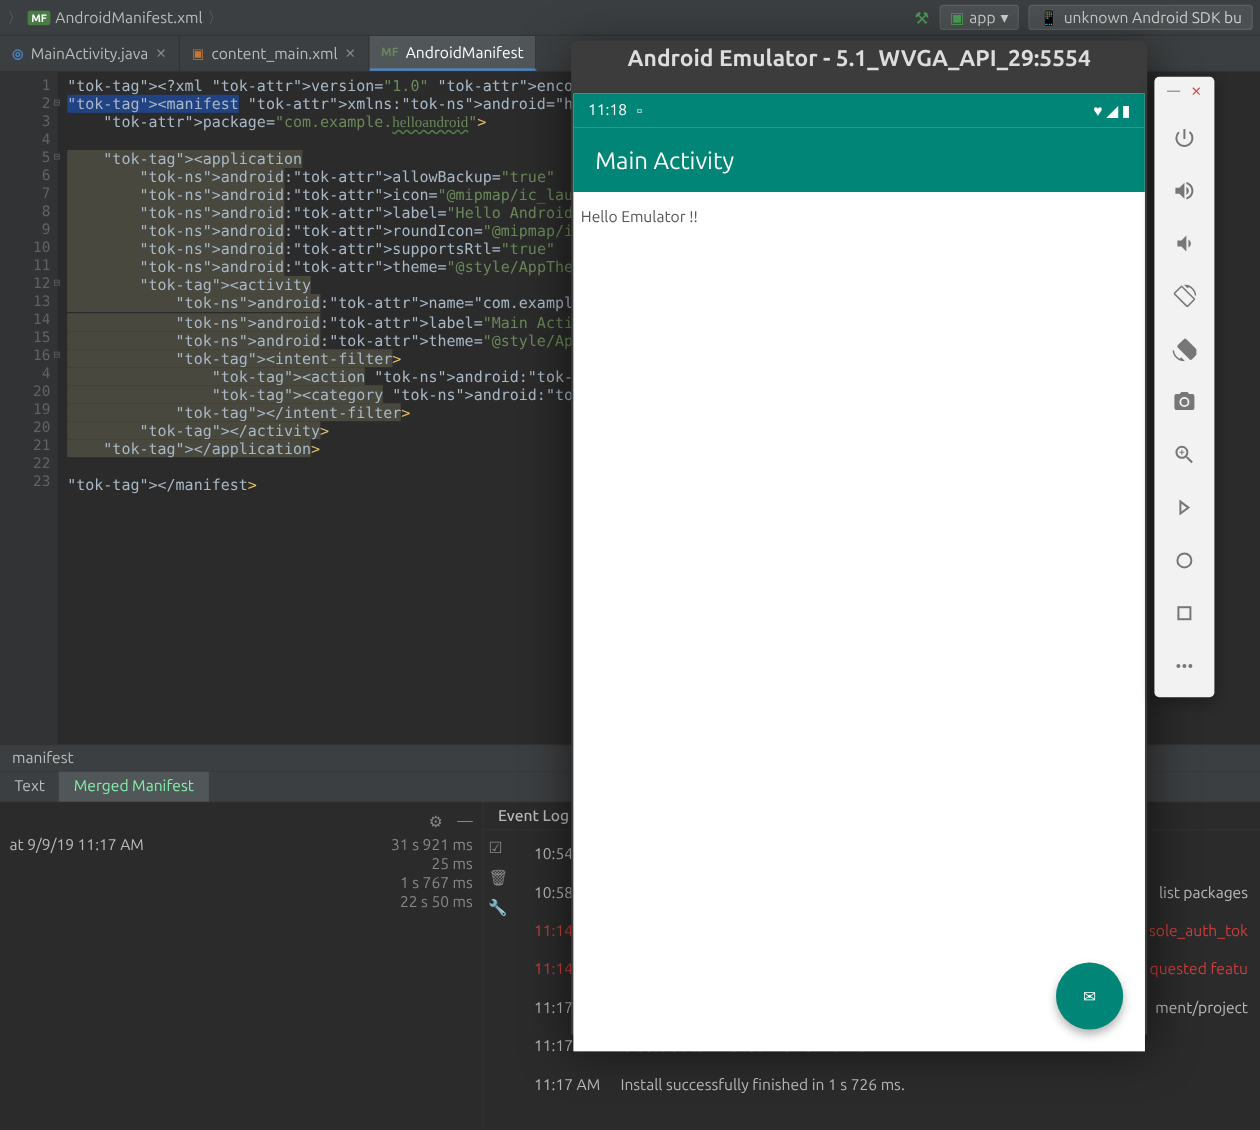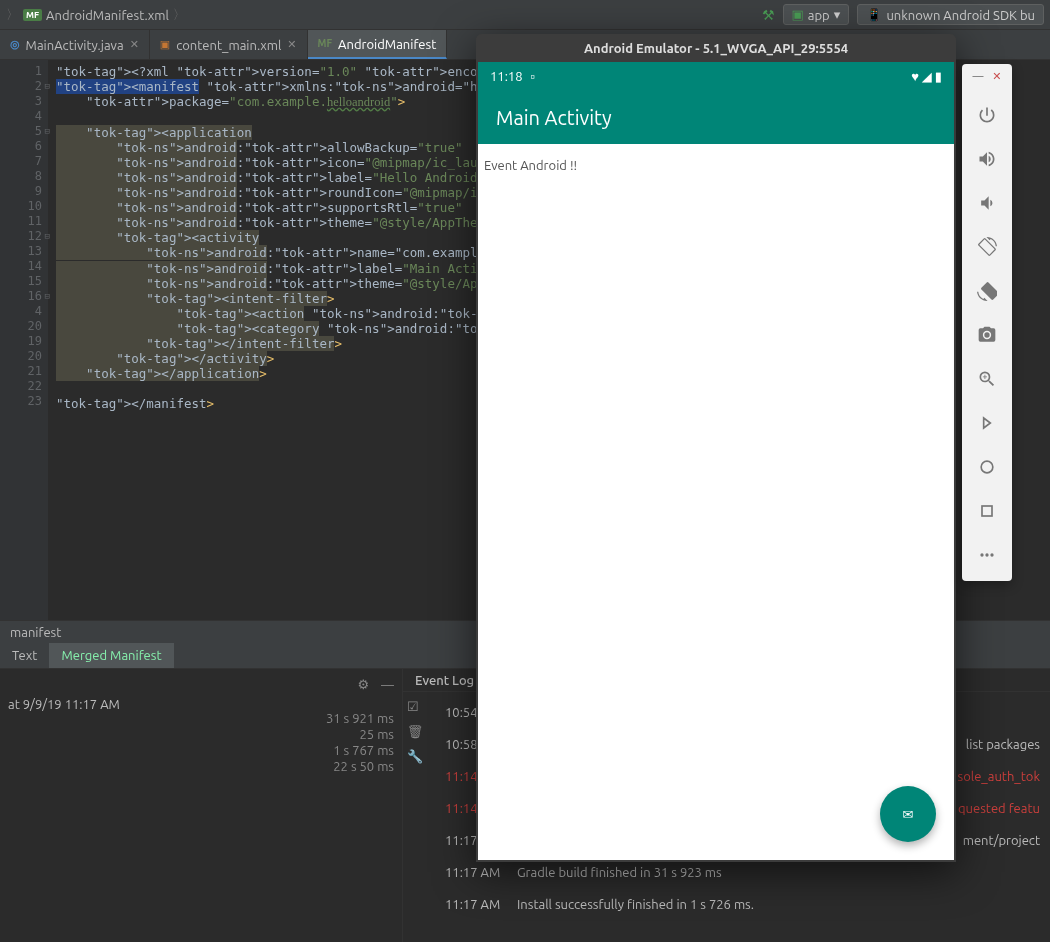--- a/index.html
+++ b/index.html
@@ -154,21 +154,21 @@
     position: relative;
   }
   .build-header { 
     display: flex; 
     justify-content: flex-end; 
     gap: 12px; 
     color: #888;
     padding: 4px 0;
   }
   .build-content { color: #bbb; font-size: 13px; }
-  .build-row { display: flex; justify-content: space-between; padding: 1px 0; flex-direction: column; }
+  .build-row { display: flex; justify-content: space-between; padding: 1px 0; }
   .build-time { color: #888; text-align: right; }
   
   .event-panel { 
     flex: 1; 
     background: #2b2b2b; 
     border-left: 1px solid #323232;
     position: relative;
   }
   .event-header { 
     padding: 4px 12px; 
@@ -210,25 +210,25 @@
     box-shadow: 0 10px 40px rgba(0,0,0,0.6);
     z-index: 100;
   }
   .emu-title { 
     height: 28px; 
     background: #3c3c3c; 
     color: #ddd; 
     text-align: center; 
     line-height: 28px;
     border-radius: 6px 6px 0 0;
-    font-size: 13px;
+    font-size: 19px;
     font-weight: bold;
   }
   .emu-screen { 
-    margin: 0 2px; 
+    margin: 16px 2px; 
     background: #fff; 
     height: 798px;
     display: flex; 
     flex-direction: column;
     position: relative;
   }
   .emu-status { 
     height: 28px; 
     background: #008577; 
     display: flex; 
@@ -475,21 +475,21 @@
       <div class="emu-status-right">
         <span>♥</span>
         <span>◢</span>
         <span>▮</span>
       </div>
     </div>
     <div class="emu-appbar">
       <span>Main Activity</span>
     </div>
     <div class="emu-body">
-      <span>Event Android !!</span>
+      <span>Hello Emulator !!</span>
       <div class="emu-fab">
         <span>✉</span>
       </div>
     </div>
   </div>
 </div>
 
 <div class="emu-sidebar">
   <div class="emu-sidebar-top">
     <span>—</span>

